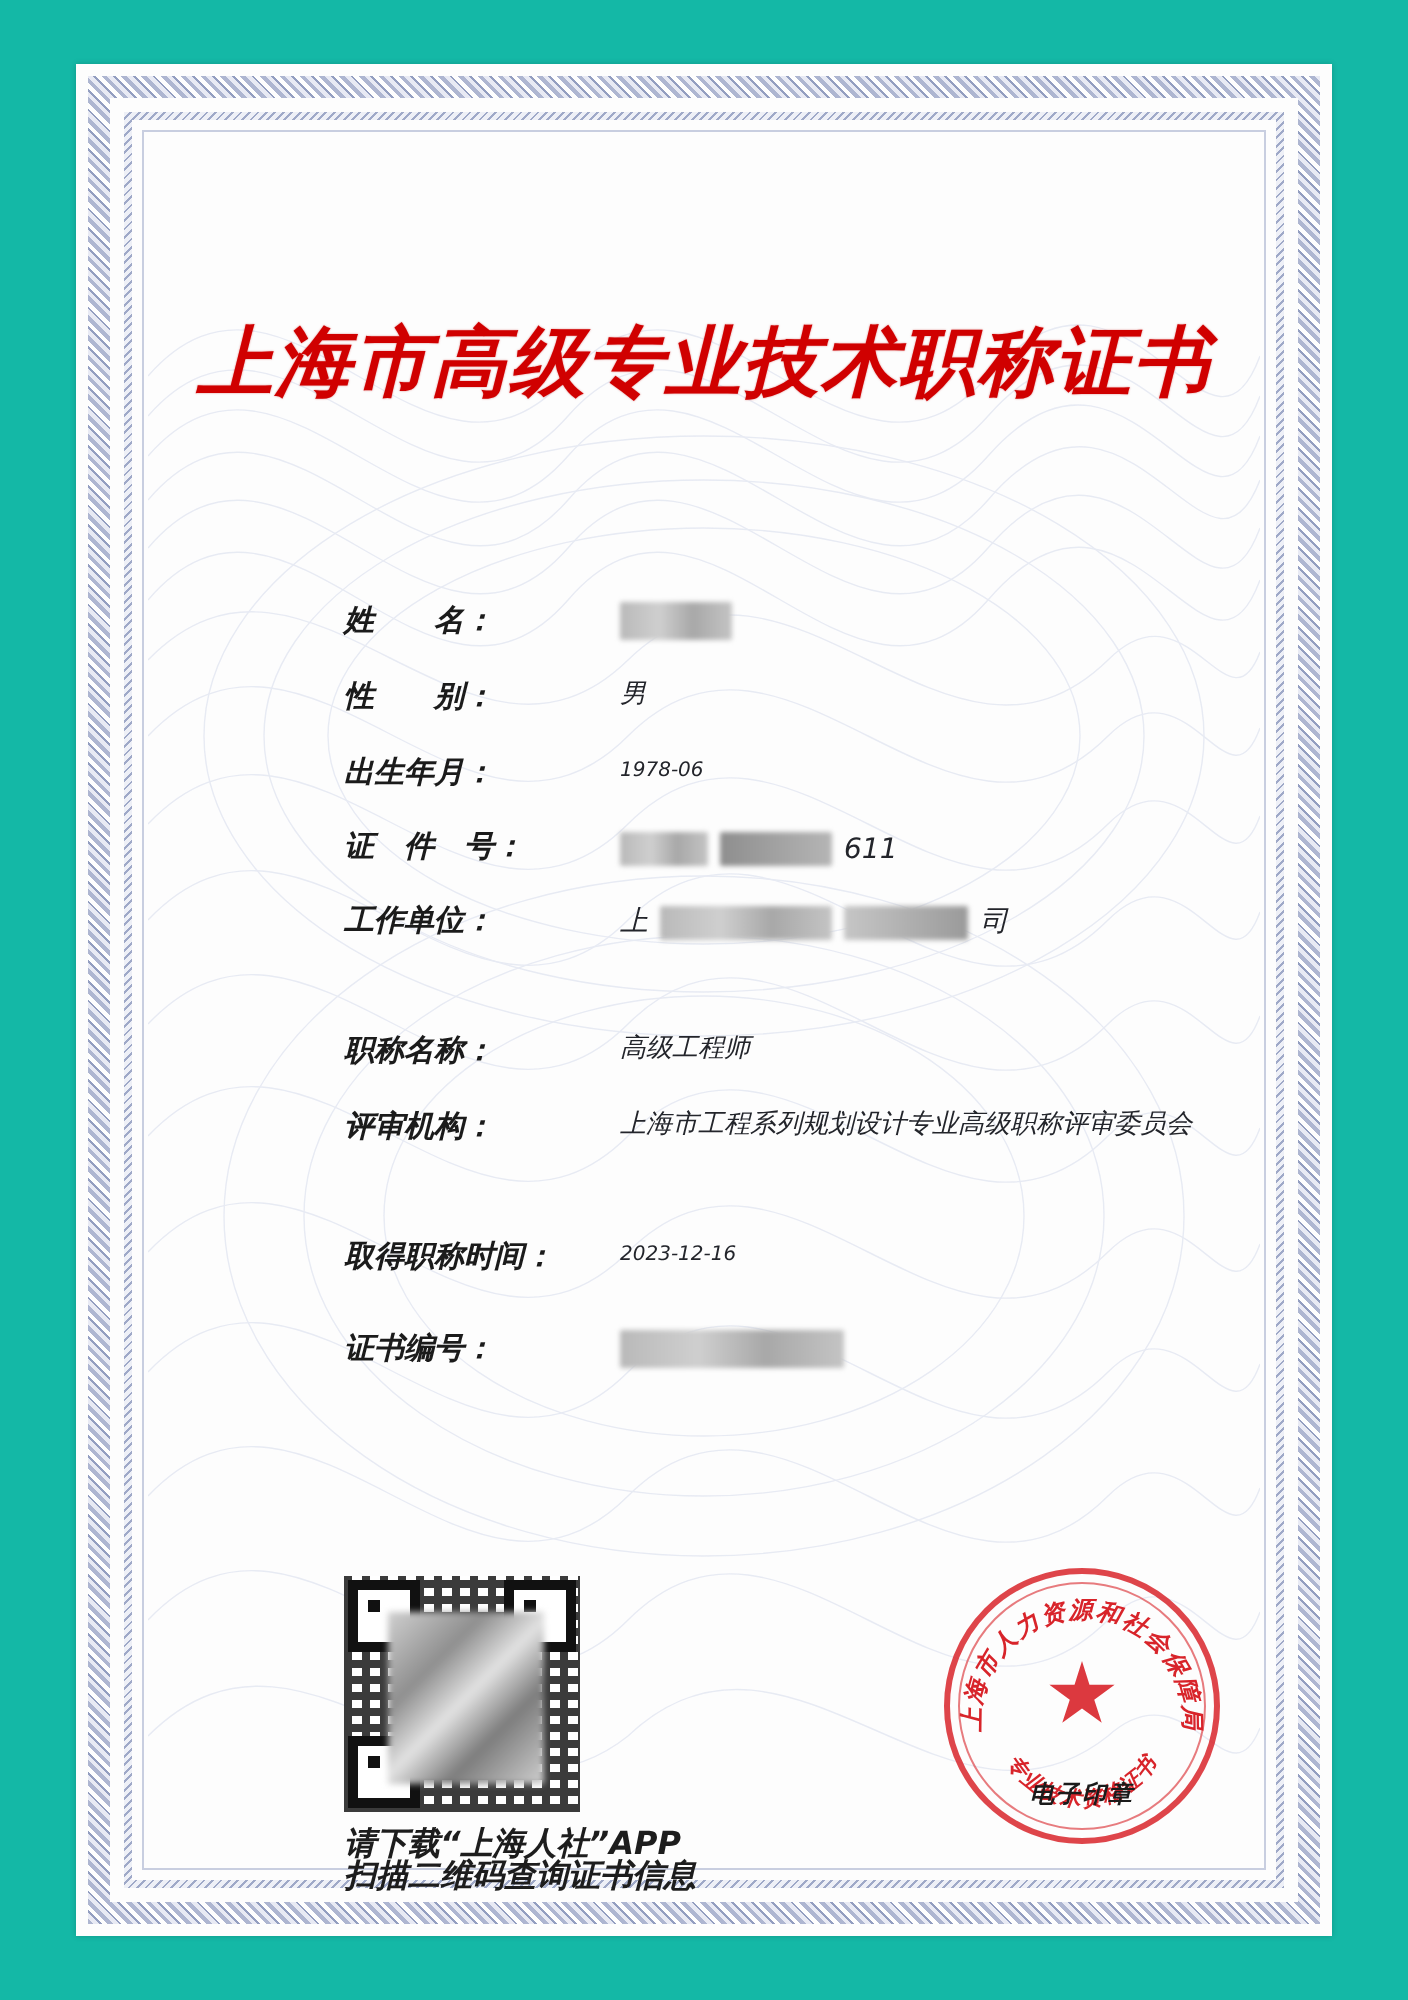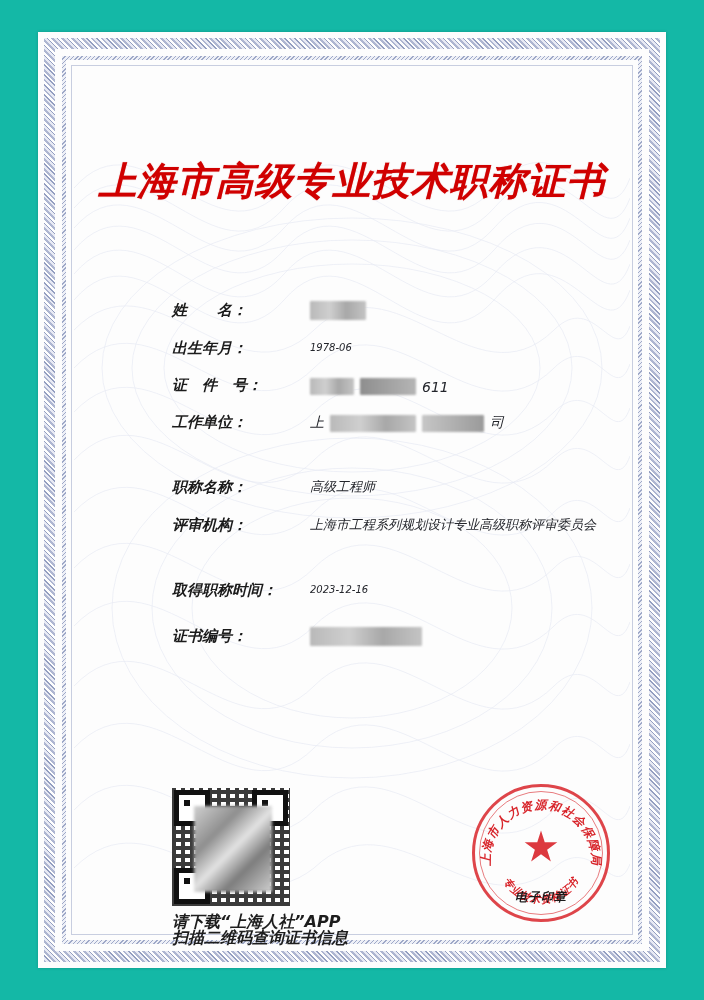--- a/index.html
+++ b/index.html
@@ -278,20 +278,24 @@
 
       <div class="fields">
 
         <div class="row">
           <div class="label">姓　　名：</div>
           <div class="inline-mix">
             <span class="redact tall" style="width:56px"></span>
           </div>
         </div>
 
+        <div class="row">
+          <div class="label">性　　别：</div>
+          <div class="value small">男</div>
+        </div>
 
         <div class="row">
           <div class="label">出生年月：</div>
           <div class="value">1978-06</div>
         </div>
 
 
         <div class="row">
           <div class="label">证　件　号：</div>
           <div class="inline-mix">

